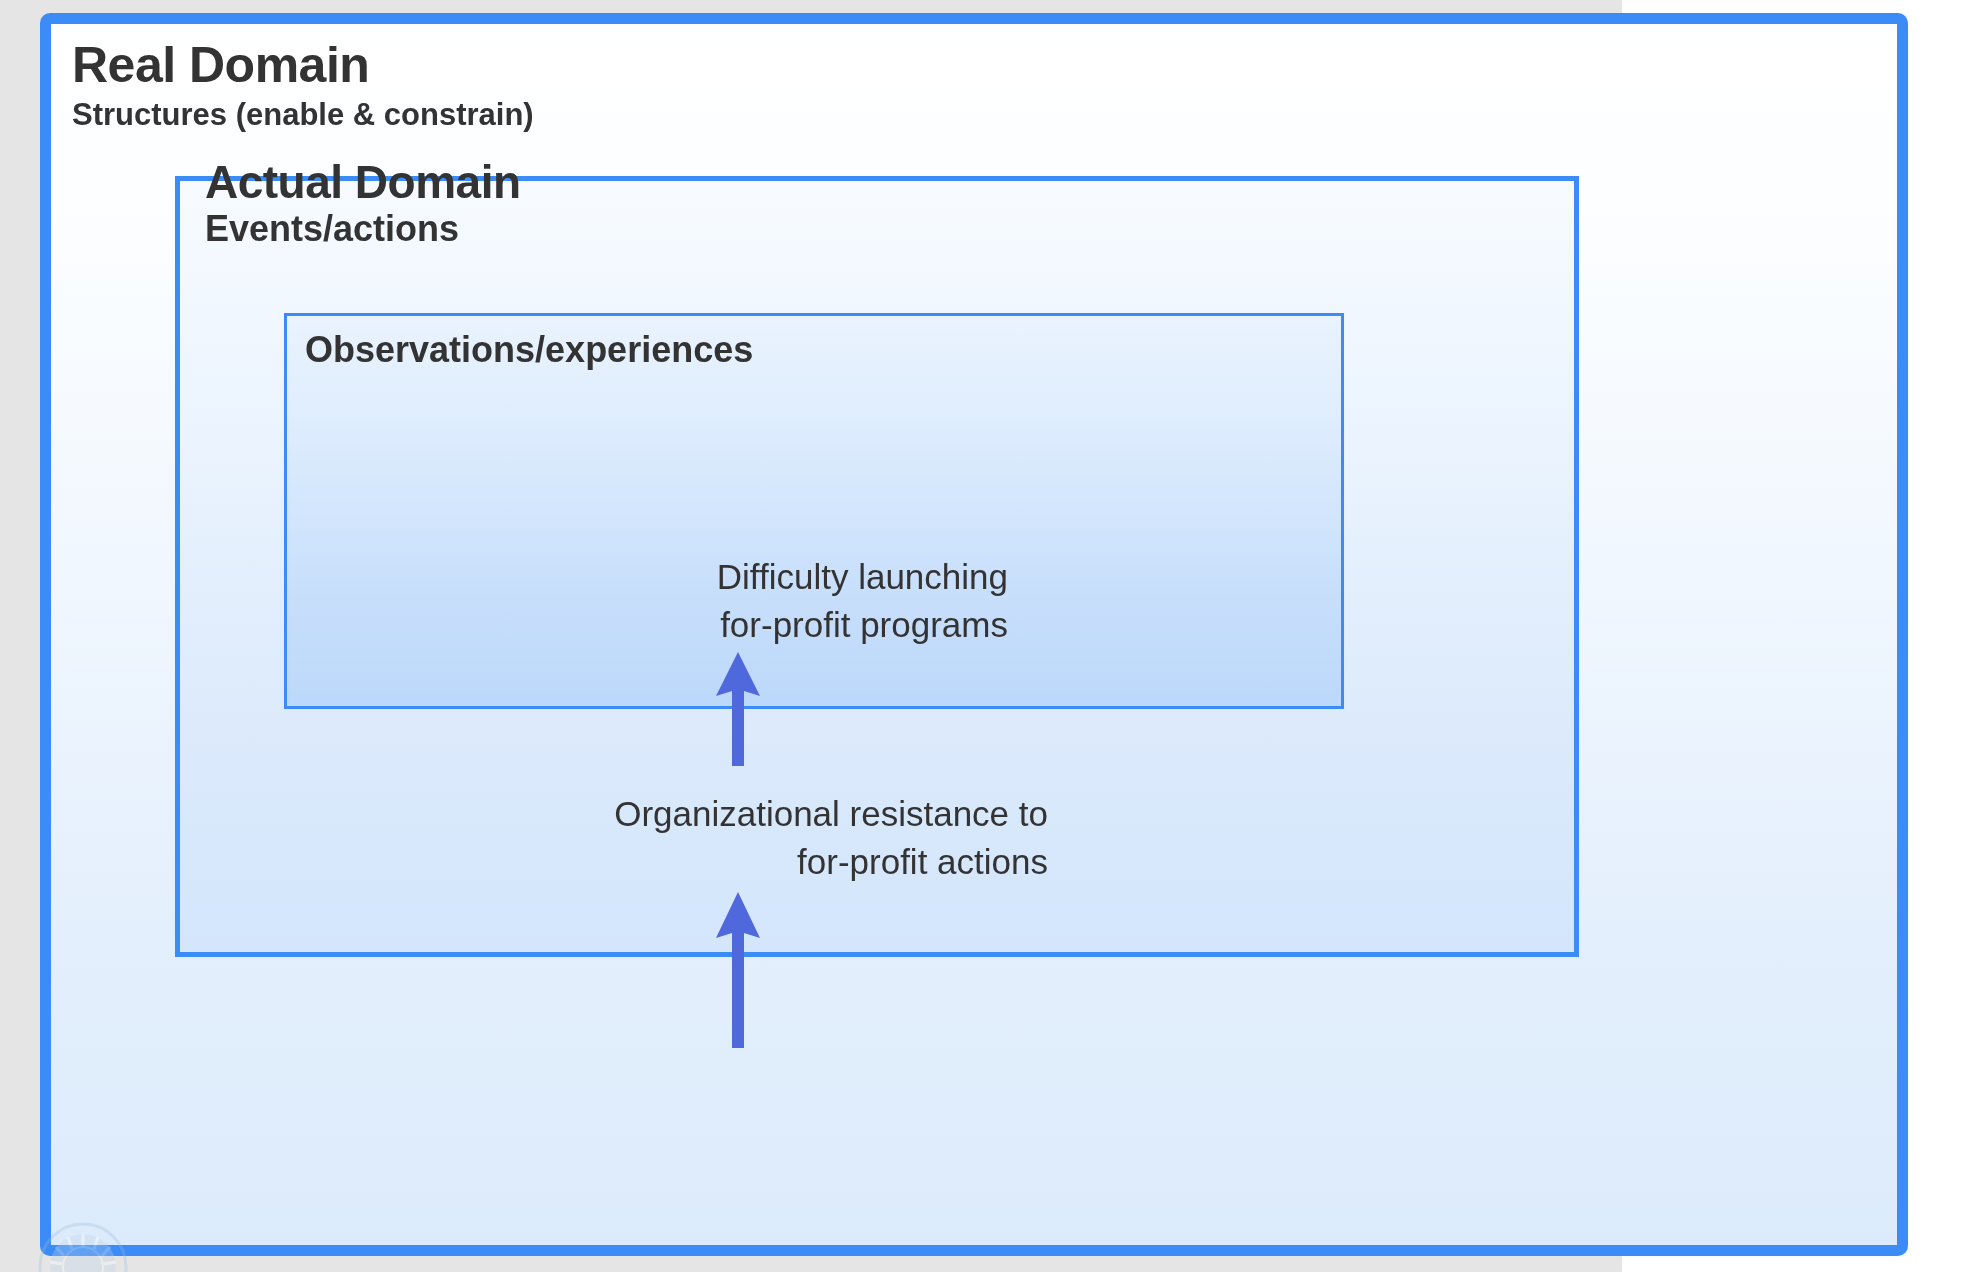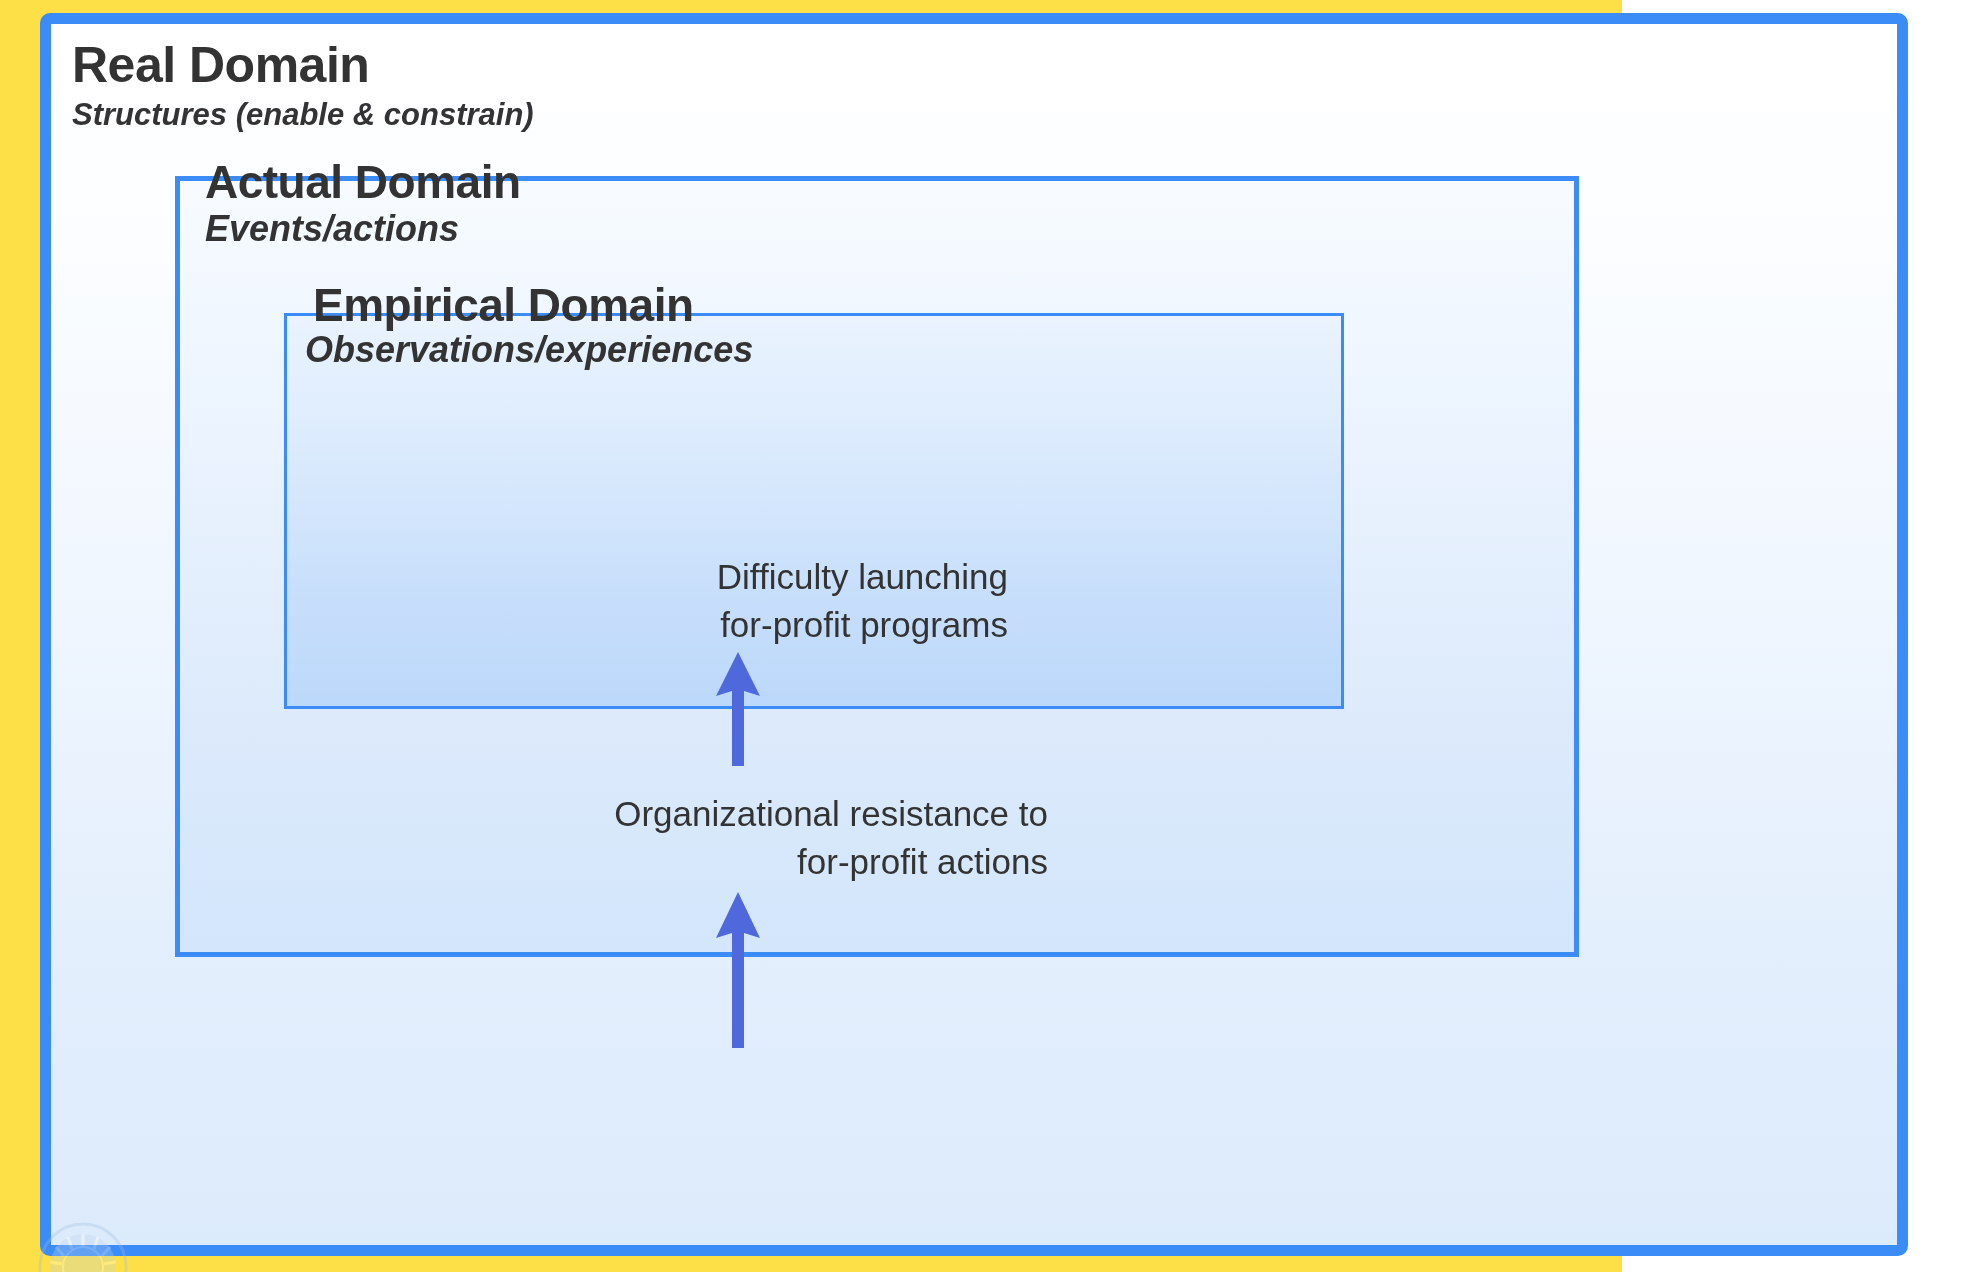--- a/index.html
+++ b/index.html
@@ -11,21 +11,21 @@
     width: 1968px;
     height: 1272px;
     overflow: hidden;
     font-family: "Liberation Sans", sans-serif;
   }
 
   #canvas {
     position: relative;
     width: 1622px;
     height: 1272px;
-    background: #fde047;
+    background: #e5e5e5;
   }
 
   
   .real-domain {
     position: absolute;
     left: 40px;
     top: 13px;
     width: 1868px;
     height: 1243px;
     box-sizing: border-box;
@@ -62,21 +62,20 @@
   .box-title {
     position: absolute;
     font-weight: bold;
     color: #333333;
     letter-spacing: -0.5px;
     white-space: nowrap;
   }
   .box-subtitle {
     position: absolute;
     font-weight: bold;
-    font-style: italic;
     color: #333333;
     white-space: nowrap;
   }
 
   .real-title     { left: 72px;  top: 36px;  font-size: 50px; }
   .real-subtitle  { left: 72px;  top: 97px;  font-size: 31px; }
 
   .actual-title    { left: 205px; top: 155px; font-size: 46px; }
   .actual-subtitle { left: 205px; top: 208px; font-size: 36px; }
 
@@ -156,21 +155,20 @@
   <div class="actual-domain"></div>
 
   <div class="empirical-domain"></div>
 
   <div class="box-title real-title">Real Domain</div>
   <div class="box-subtitle real-subtitle">Structures (enable &amp; constrain)</div>
 
   <div class="box-title actual-title">Actual Domain</div>
   <div class="box-subtitle actual-subtitle">Events/actions</div>
 
-  <div class="box-title empirical-title">Empirical Domain</div>
   <div class="box-subtitle empirical-subtitle">Observations/experiences</div>
 
   <div class="node-label label-difficulty">Difficulty launching
 for-profit programs</div>
 
   <svg class="arrow" style="left:706px; top:648px; width:64px; height:122px;" viewBox="0 0 64 122">
     <path d="M32 4 L54 48 L38 43 L38 118 L26 118 L26 43 L10 48 Z" fill="#4f68dc"></path>
   </svg>
 
   <div class="node-label label-resistance">Organizational resistance to

